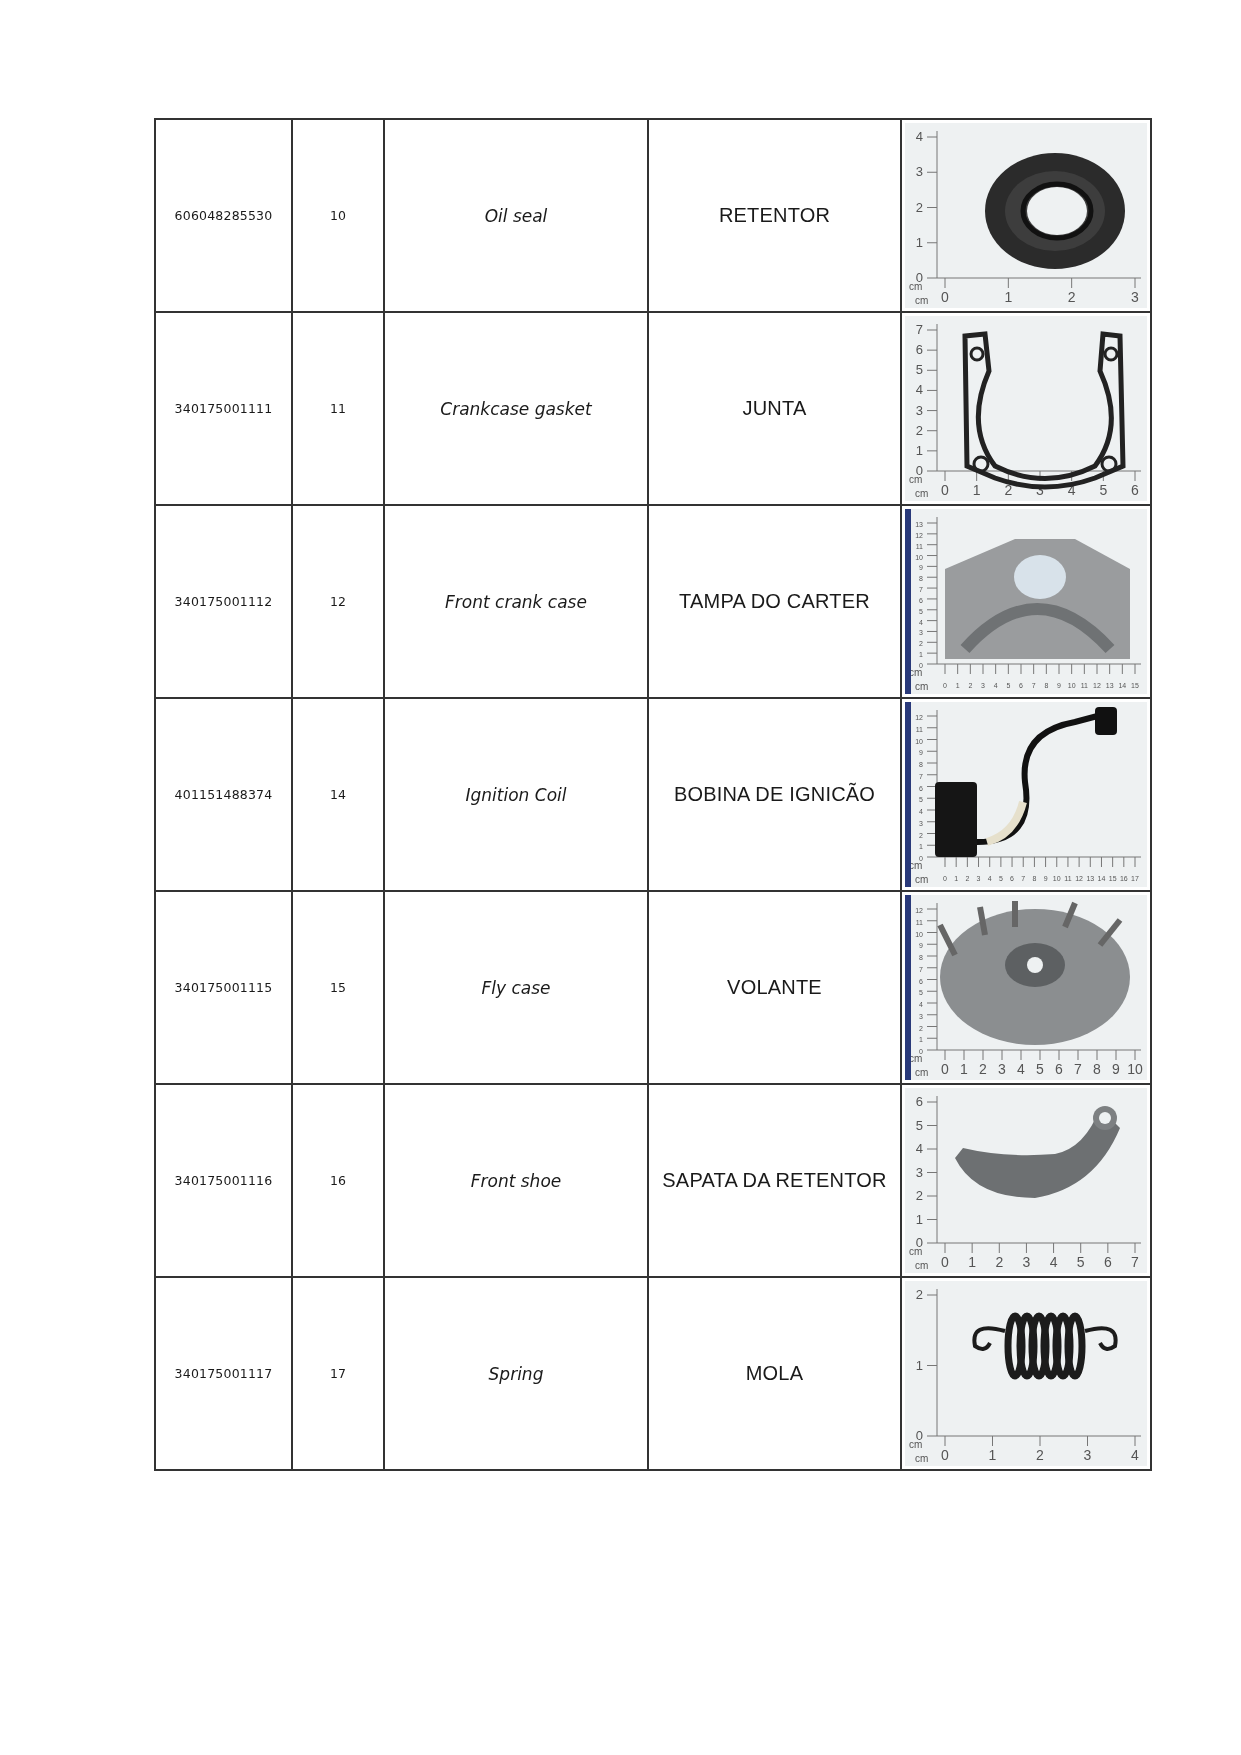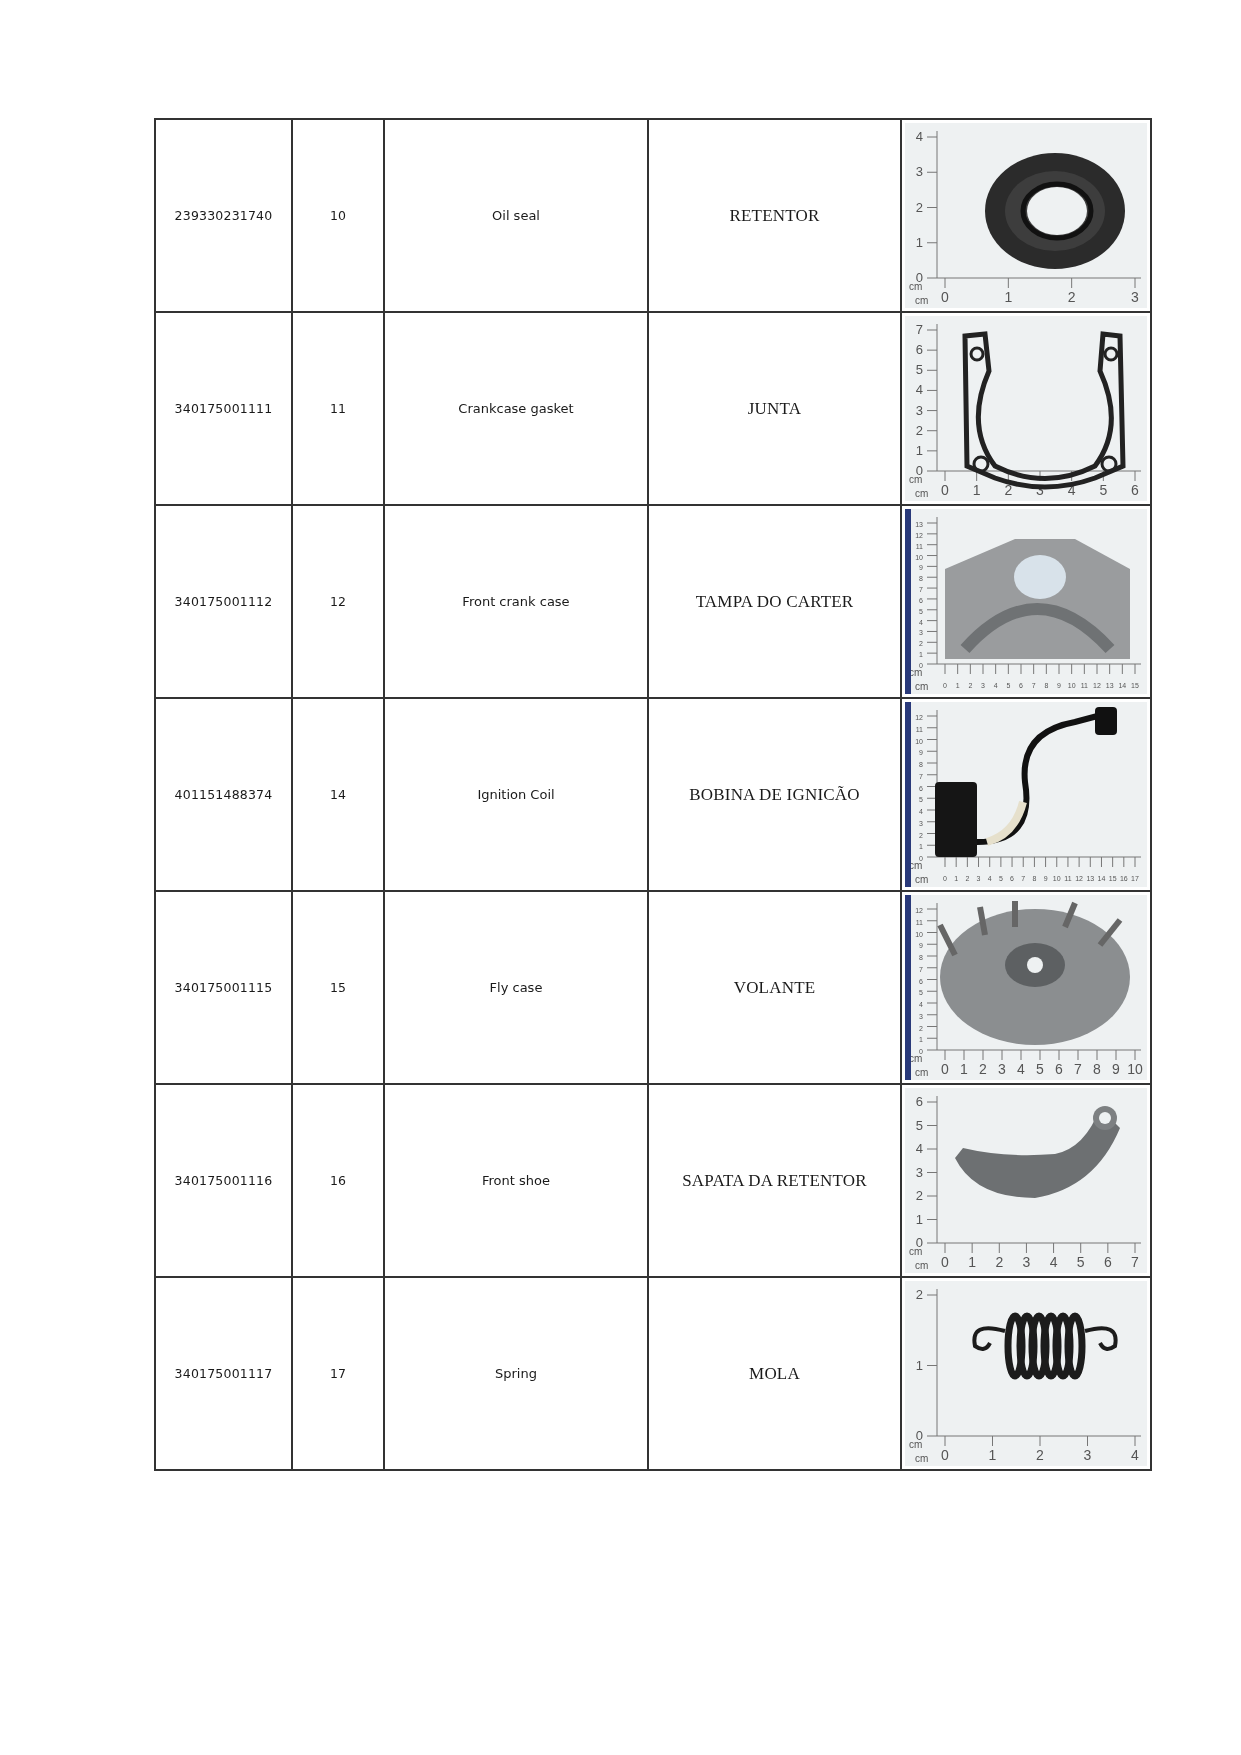--- a/index.html
+++ b/index.html
@@ -1,33 +1,33 @@
 <!DOCTYPE html>
 <html><head>
 <meta charset="utf-8">
 <style>
   html, body { margin:0; padding:0; background:#ffffff; }
   body { width:1241px; height:1755px; position:relative; font-family:"DejaVu Sans", sans-serif; color:#1a1a1a; }
   .parts-table { position:absolute; left:154px; top:118px; border-collapse:collapse; table-layout:fixed; }
   .parts-table td { border:2px solid #333; text-align:center; vertical-align:middle; height:191px; padding:0; }
   .c-code { width:135px; font-size:12.5px; letter-spacing:0.2px; }
   .c-ref { width:90px; font-size:12.5px; }
-  .c-en { width:262px; font-size:13px; }
-  .c-pt { width:251px; font-family:Liberation Serif, serif; font-size:17px; letter-spacing:0.2px; }
+  .c-en { width:262px; font-size:17px;font-style:italic; }
+  .c-pt { width:251px; font-family:Liberation Sans, sans-serif; font-size:20px; letter-spacing:0.2px; }
   .c-img { width:248px; }
   .photo { width:242px; height:185px; margin:0 auto; position:relative; background:#eef1f2; overflow:hidden; }
   .photo svg { display:block; }
 </style>
 </head>
 <body>
 
 <table class="parts-table">
   <tbody id="rows">
   <tr>
-    <td class="c-code"><span>239330231740</span></td>
+    <td class="c-code"><span>606048285530</span></td>
     <td class="c-ref"><span>10</span></td>
     <td class="c-en"><span>Oil seal</span></td>
     <td class="c-pt"><span>RETENTOR</span></td>
     <td class="c-img">
           <div class="photo">
             <svg width="242" height="185" viewBox="0 0 242 185">
               <line x1="32" y1="155" x2="236" y2="155" stroke="#777" stroke-width="1"></line>
               <line x1="32" y1="155" x2="32" y2="8" stroke="#777" stroke-width="1"></line>
               <line x1="22" y1="155" x2="32" y2="155" stroke="#777"></line>
               <text x="18" y="159" font-size="13" fill="#555" text-anchor="end" font-family="Liberation Sans, sans-serif">0</text>

